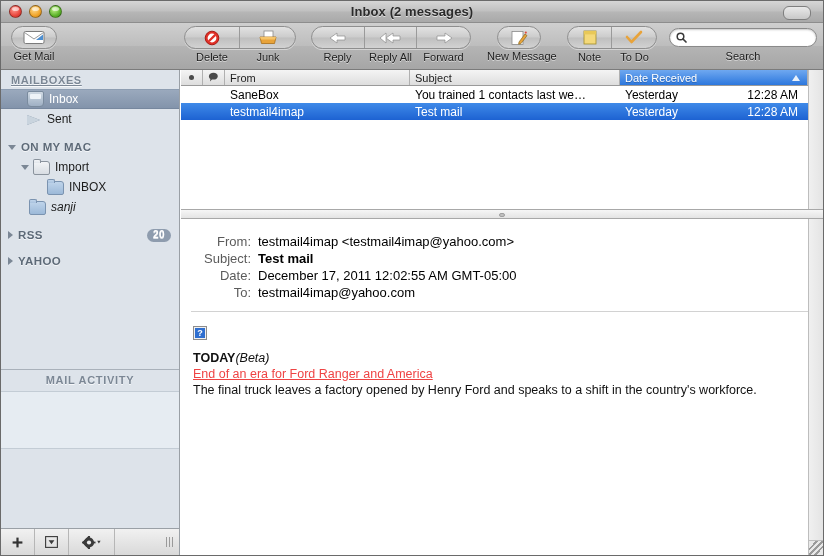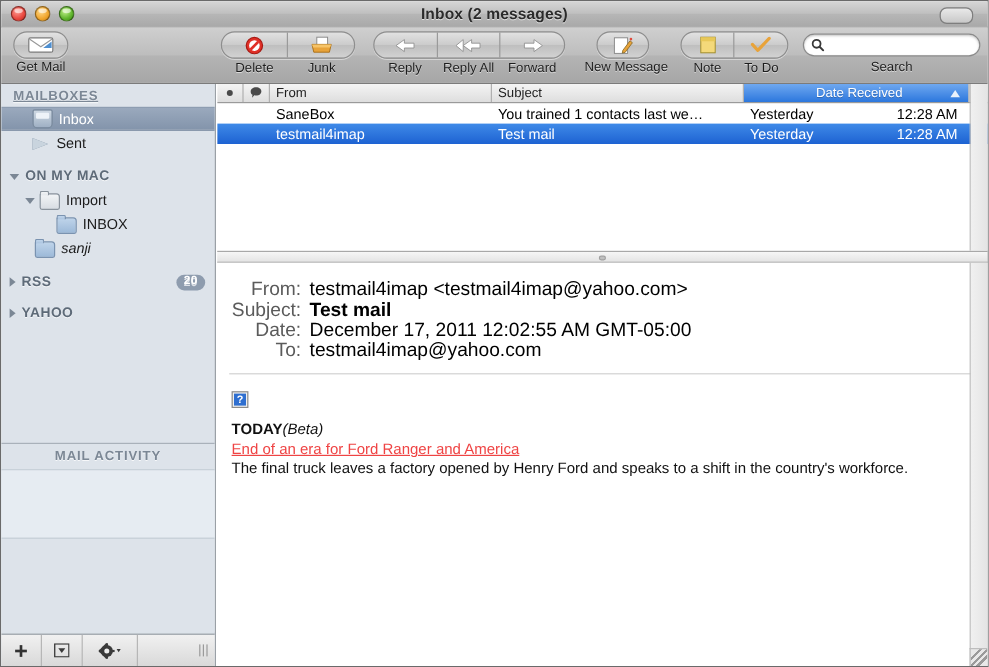--- a/index.html
+++ b/index.html
@@ -365,21 +365,20 @@
     align-items: center;
     padding-left: 5px;
     overflow: hidden;
     white-space: nowrap;
   }
   .ch.sorted {
     background: linear-gradient(to bottom,#6fa8f0,#2c77dd);
     color: #ffffff;
     text-shadow: 0 1px 0 rgba(0,0,0,.22);
     position: relative;
-    justify-content: center;
   }
   .ch.sorted .sortarrow {
     position: absolute;
     right: 7px; top: 5px;
     width: 0; height: 0;
     border-left: 4px solid transparent;
     border-right: 4px solid transparent;
     border-bottom: 6px solid #e9f1fb;
   }
   .ch.center { justify-content: center; padding-left: 0; }
@@ -433,21 +432,21 @@
   
   .detail {
     position: absolute;
     left: 180px; top: 218px;
     right: 0; bottom: 0;
     background: #ffffff;
     overflow: hidden;
   }
   .hdrfields {
     padding: 14px 0 0 0;
-    font-size: 16px;
+    font-size: 13px;
   }
   .hf {
     display: flex;
     line-height: 17px;
     padding-left: 8px;
   }
   .hf .k {
     width: 62px;
     text-align: right;
     color: #5b5b5b;

